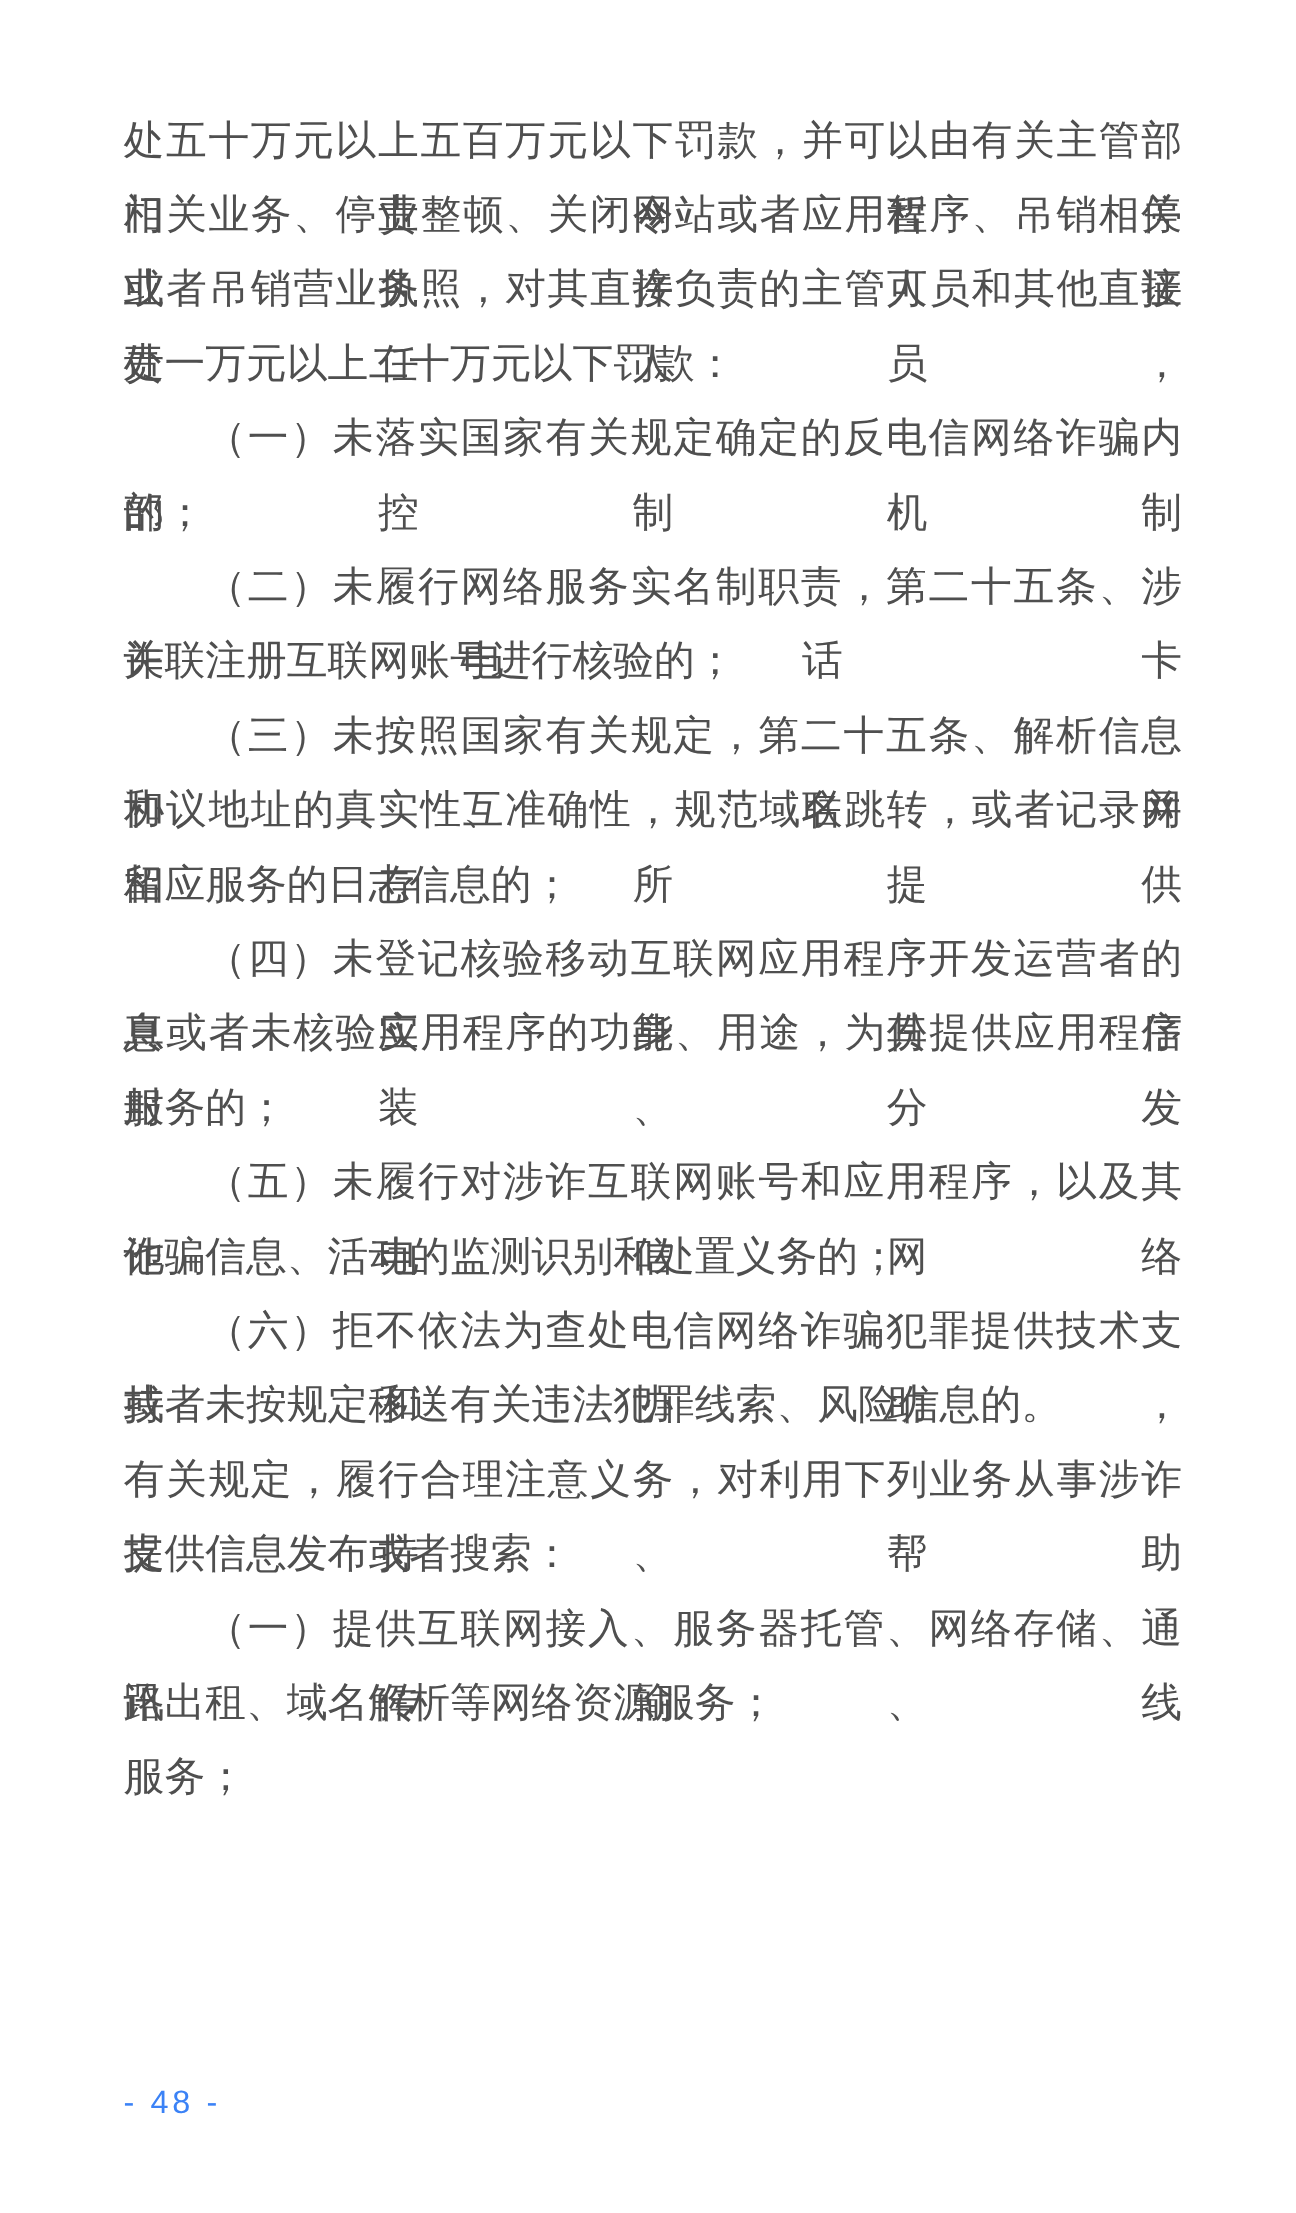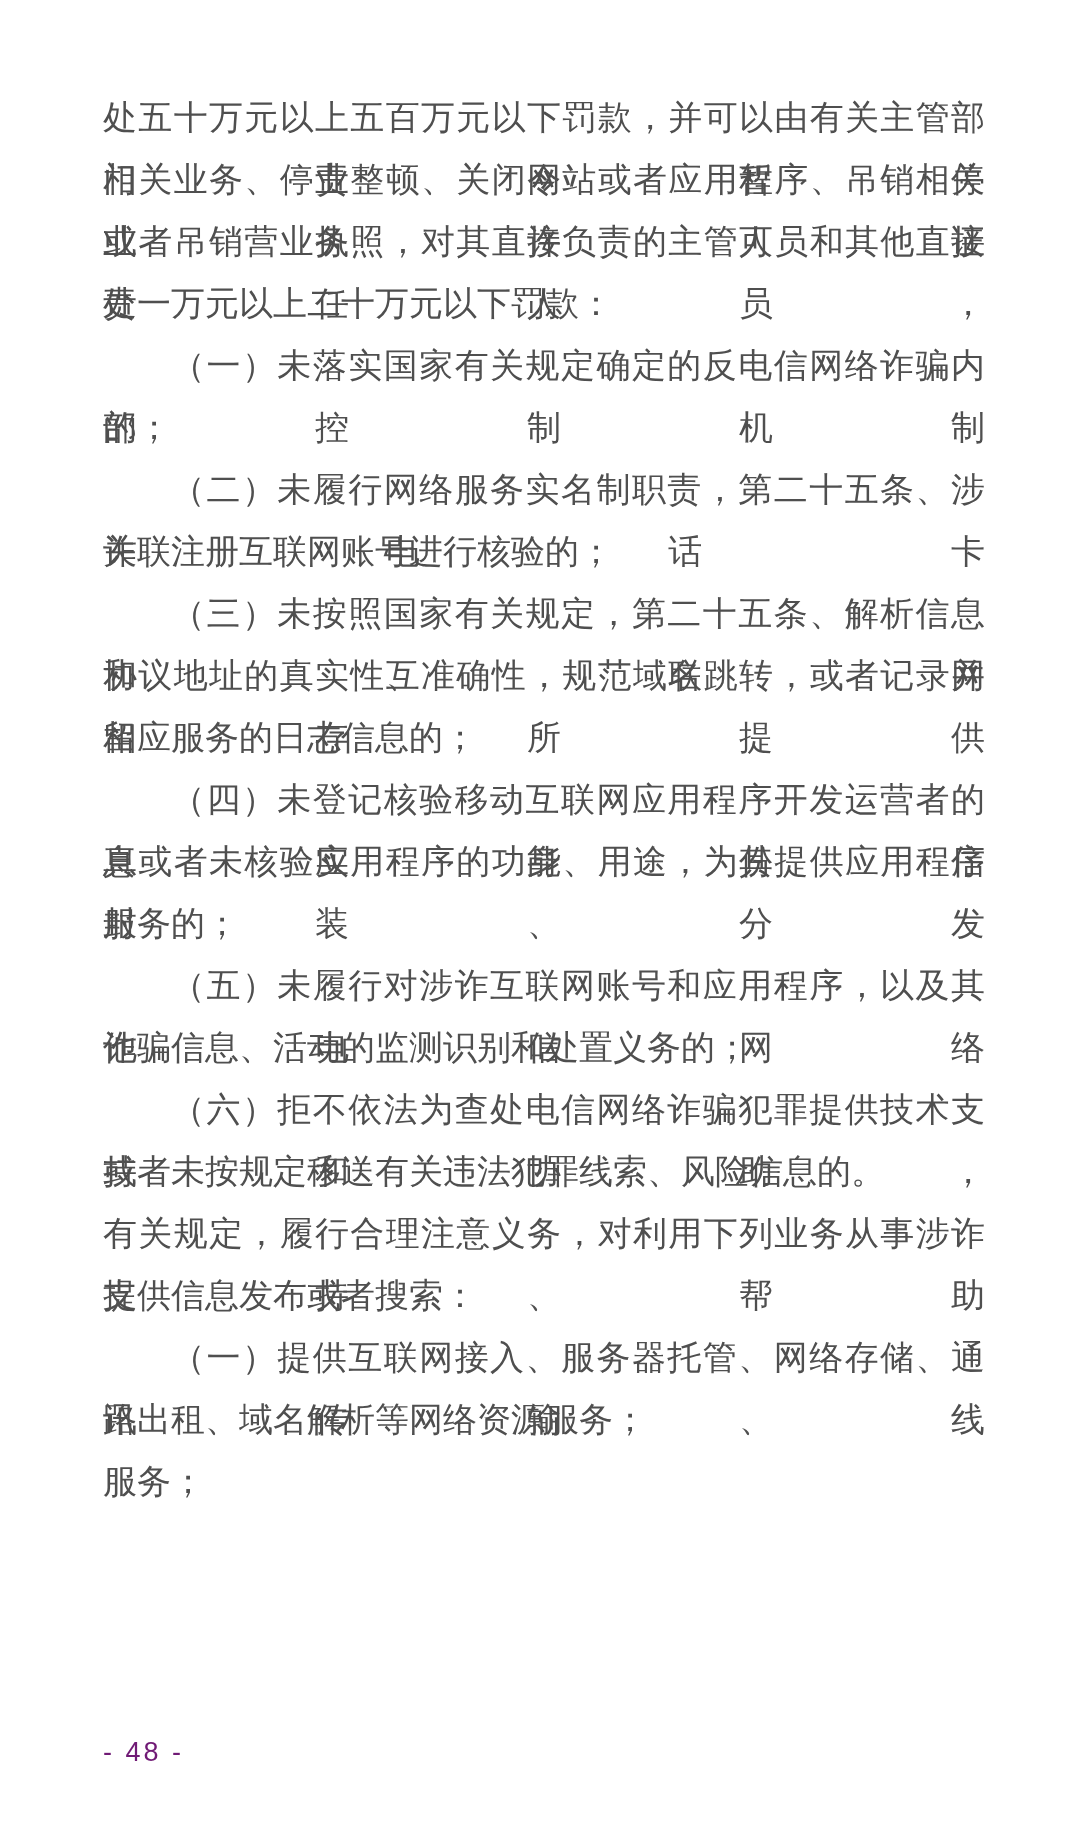--- a/index.html
+++ b/index.html
@@ -39,21 +39,21 @@
   .doc-text .line.indent {
     text-indent: 2em;
   }
   .page-footer {
     position: absolute;
     left: 103px;
     top: 1736px;
     font-size: 27px;
     line-height: 32px;
     letter-spacing: 3px;
-    color: #701a75;
+    color: #3b82f6;
   }
 </style>
 </head>
 <body>
 
 <div class="page">
   <div class="doc-text">
       <div class="line fill">处五十万元以上五百万元以下罚款，并可以由有关主管部门责令暂停</div>
       <div class="line fill">相关业务、停业整顿、关闭网站或者应用程序、吊销相关业务许可证</div>
       <div class="line fill">或者吊销营业执照，对其直接负责的主管人员和其他直接责任人员，</div>

